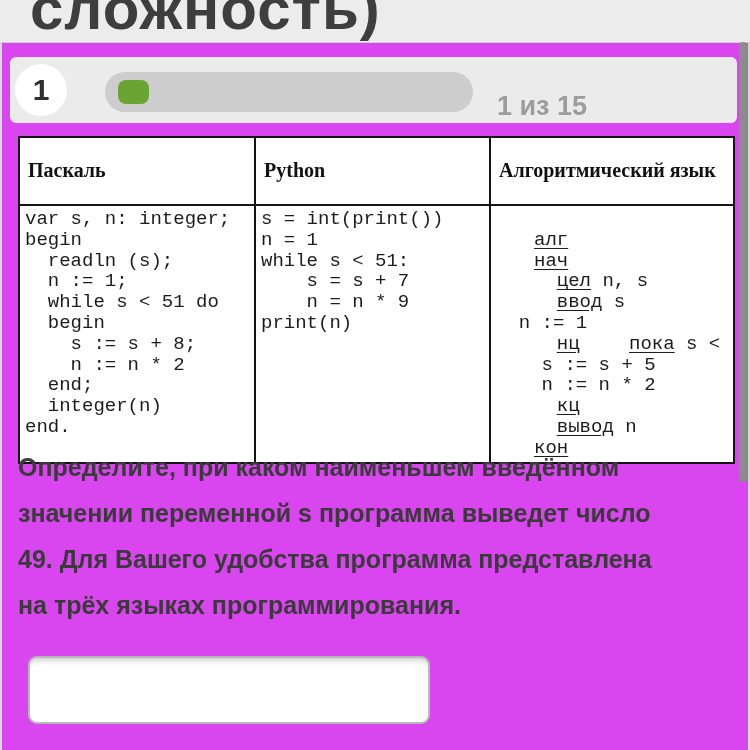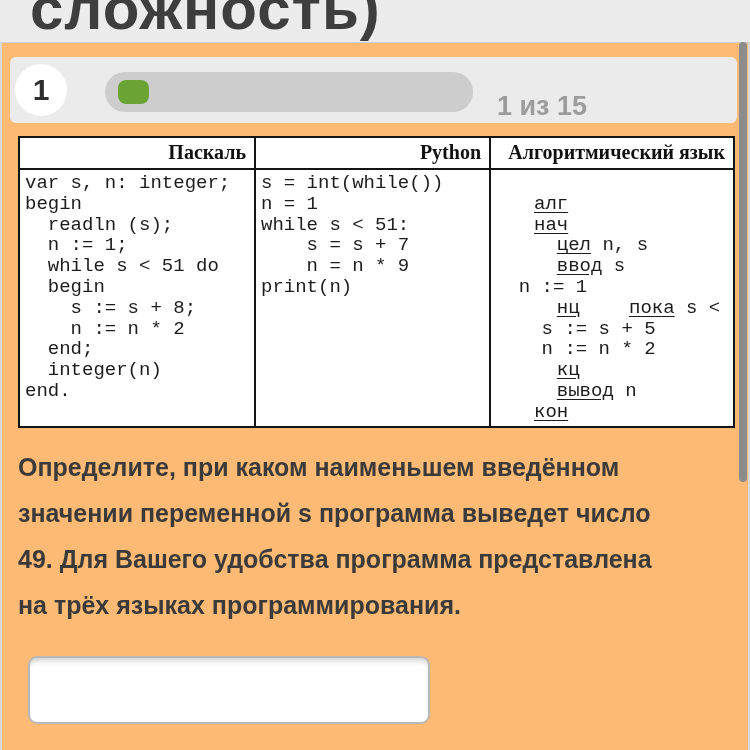--- a/index.html
+++ b/index.html
@@ -1,18 +1,18 @@
 <!DOCTYPE html>
 <html><head>
 <meta charset="utf-8">
 <style>
   html,body{margin:0;padding:0;}
   .page{
     position:relative;width:750px;height:750px;overflow:hidden;
-    background:#fdba74;font-family:"Liberation Sans",sans-serif;
+    background:#d946ef;font-family:"Liberation Sans",sans-serif;
   }
   
   .header-band{
     position:absolute;left:0;top:0;width:750px;height:42px;
     background:#ececec;border-bottom:1px solid #cfcfcf;overflow:hidden;
   }
   .header-title{
     margin:-26px 0 0 30px;font-size:60px;font-weight:700;color:#3e3e3e;
     letter-spacing:1px;white-space:nowrap;
   }
@@ -54,21 +54,21 @@
   
   .lang-table{
     position:absolute;left:18px;top:136px;width:715px;height:283px;
     border-collapse:collapse;table-layout:fixed;background:#fff;
   }
   .lang-table th,.lang-table td{
     border:2px solid #141414;vertical-align:top;overflow:hidden;
   }
   .lang-table th{
     font-family:"Liberation Serif",serif;font-size:20px;font-weight:700;
-    color:#111;text-align:right;padding:3px 8px;height:24px;
+    color:#111;text-align:left;padding:21px 8px;height:24px;
   }
   .code{
     font-family:"Liberation Mono","DejaVu Sans Mono",monospace;
     font-size:19px;line-height:20.8px;color:#1c1c1c;
     padding:2px 4px;white-space:pre;
   }
   .code .u{text-decoration:underline;text-underline-offset:3px;margin-left:38px;}
   
   .question-text{
     position:absolute;left:18px;top:444px;width:716px;
@@ -117,21 +117,21 @@
         <th>Python</th>
         <th>Алгоритмический язык</th>
       </tr>
     </thead>
     <tbody>
       <tr>
         <td>
           <div class="code"><div>var s, n: integer;</div><div>begin</div><div>  readln (s);</div><div>  n := 1;</div><div>  while s &lt; 51 do</div><div>  begin</div><div>    s := s + 8;</div><div>    n := n * 2</div><div>  end;</div><div>  integer(n)</div><div>end.</div></div>
         </td>
         <td>
-          <div class="code"><div>s = int(while())</div><div>n = 1</div><div>while s &lt; 51:</div><div>    s = s + 7</div><div>    n = n * 9</div><div>print(n)</div></div>
+          <div class="code"><div>s = int(print())</div><div>n = 1</div><div>while s &lt; 51:</div><div>    s = s + 7</div><div>    n = n * 9</div><div>print(n)</div></div>
         </td>
         <td>
           <div class="code"><div>&nbsp;</div><div><span class="u">алг</span></div><div><span class="u">нач</span></div><div><span>  </span><span class="u">цел</span><span> n, s</span></div><div><span>  </span><span class="u">ввод</span><span> s</span></div><div><span>  n := 1</span></div><div><span>  </span><span class="u">нц</span><span> </span><span class="u">пока</span><span> s &lt; 51</span></div><div><span>    s := s + 5</span></div><div><span>    n := n * 2</span></div><div><span>  </span><span class="u">кц</span></div><div><span>  </span><span class="u">вывод</span><span> n</span></div><div><span class="u">кон</span></div></div>
         </td>
       </tr>
     </tbody>
   </table>
 
   <div class="question-text">Определите, при каком наименьшем введённом
 значении переменной s программа выведет число

